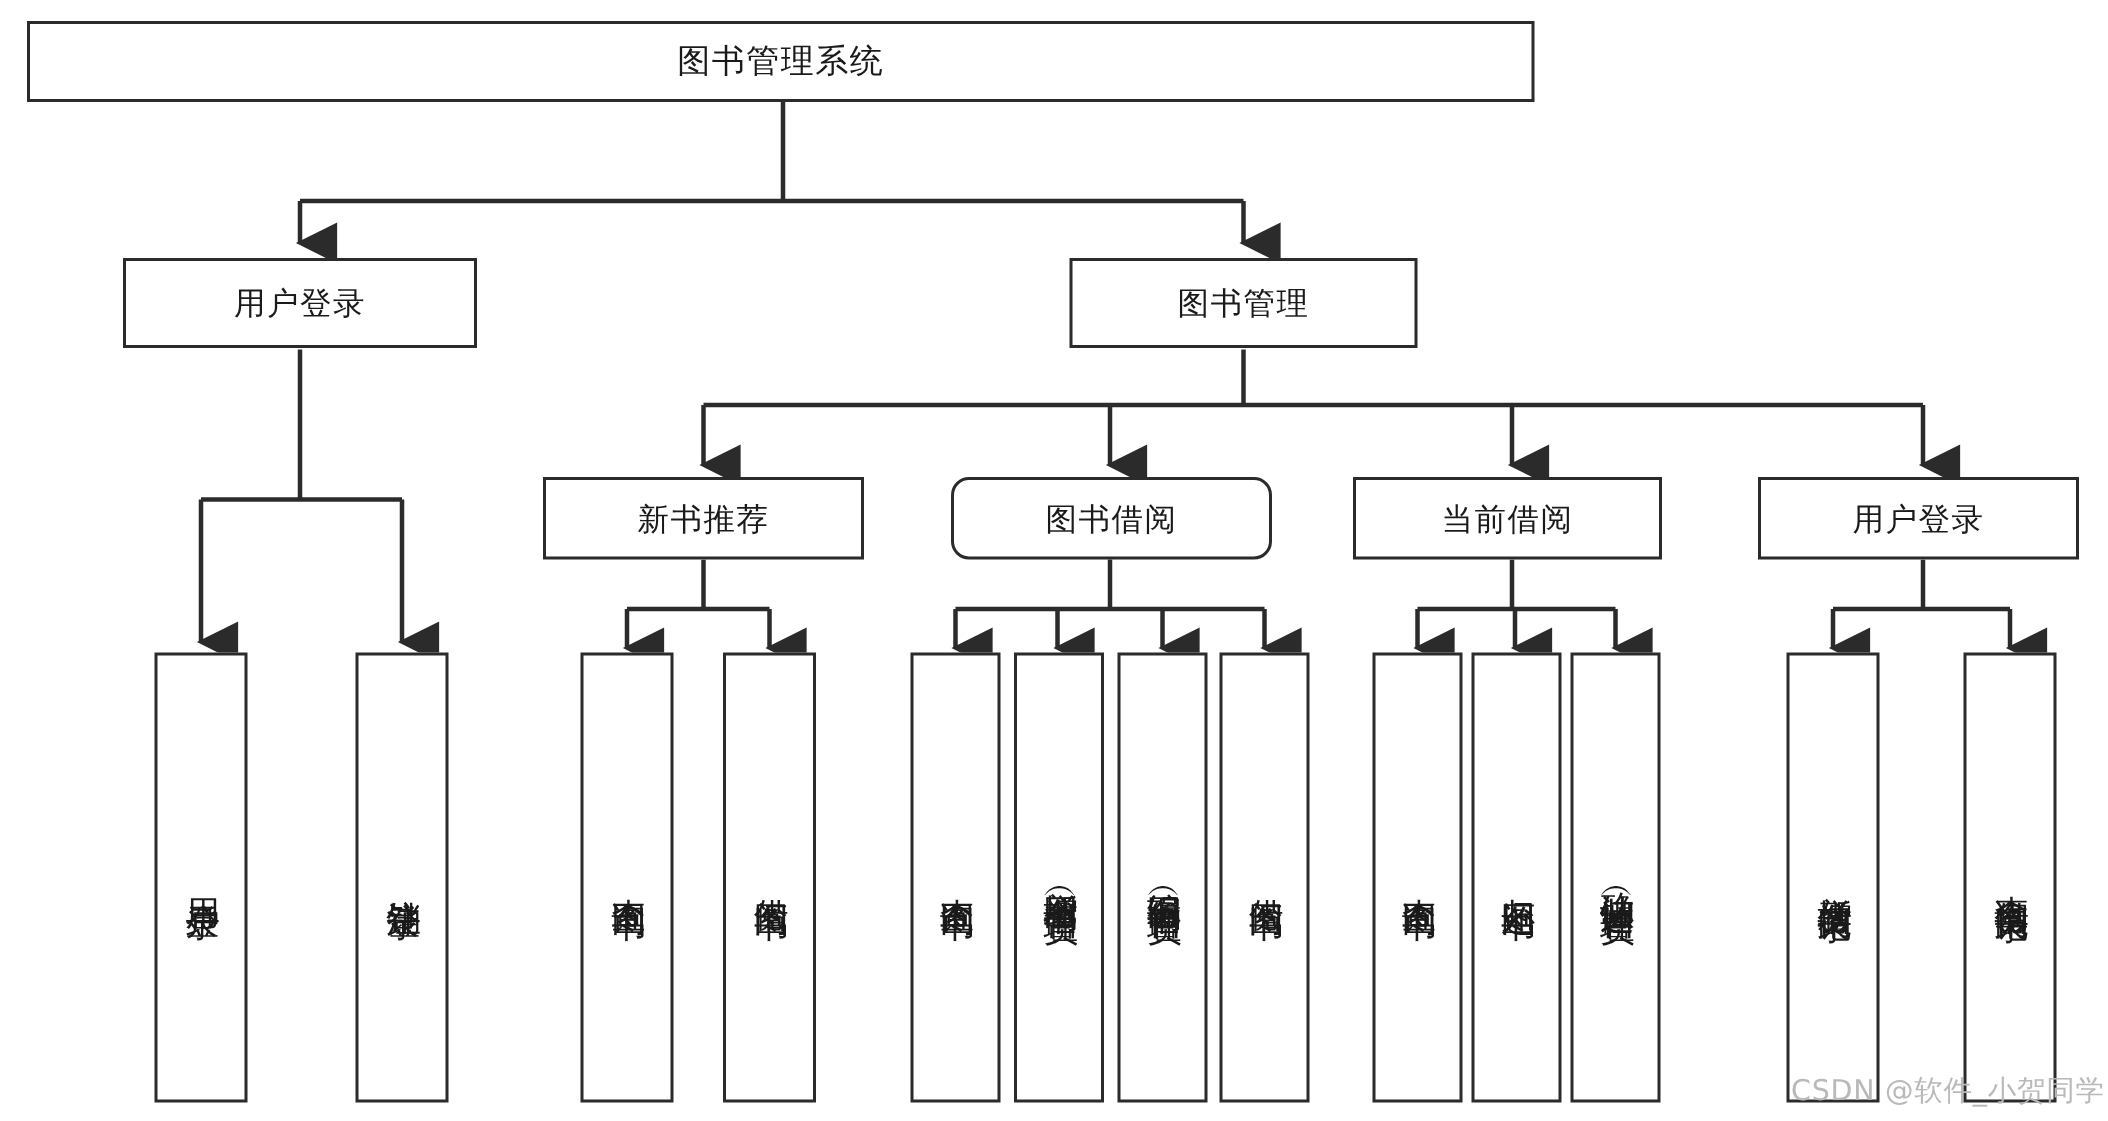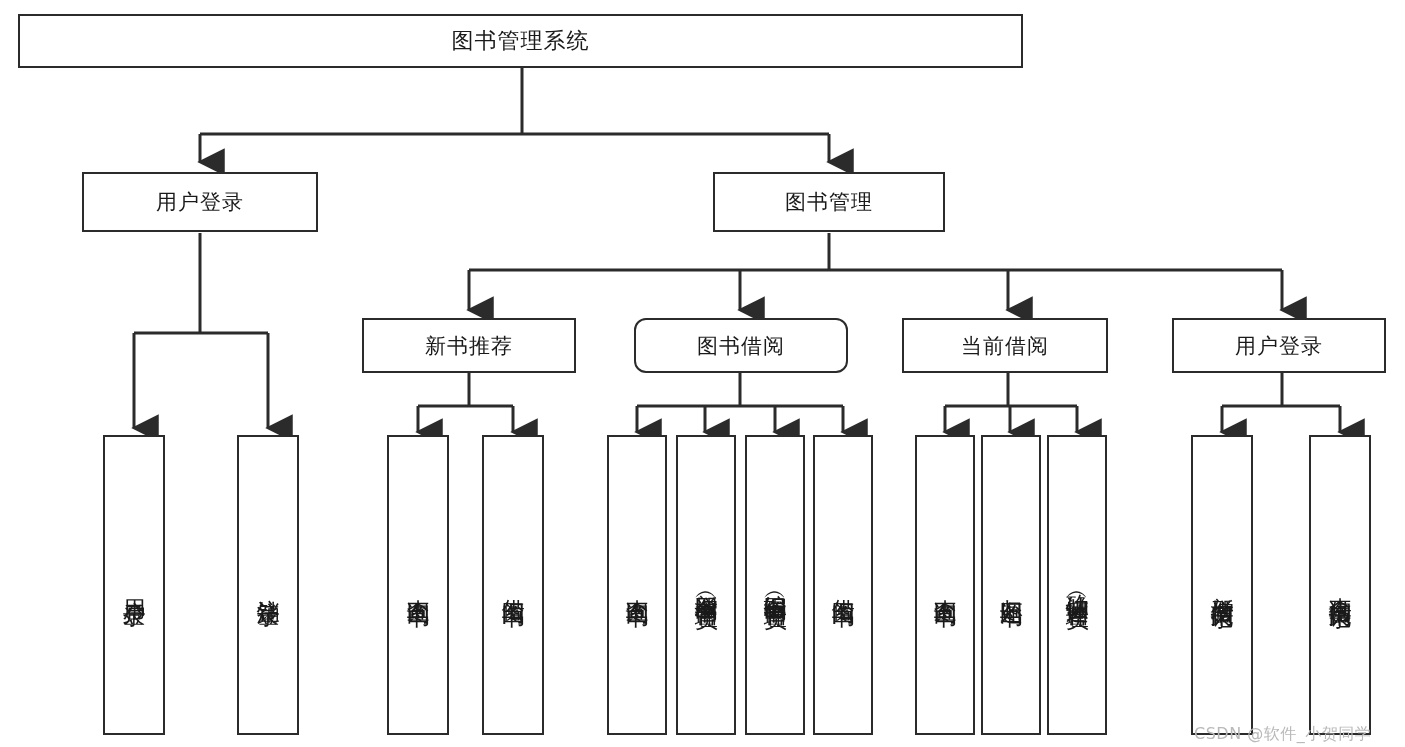--- a/index.html
+++ b/index.html
@@ -51,25 +51,24 @@
   .node.vert .nlabel {
     writing-mode: vertical-rl;
     text-orientation: upright;
     white-space: nowrap;
   }
   .node.root {
     font-size: 22px;
   }
   .watermark {
     position: absolute;
-    font-size: 16px;
+    font-size: 19px;
     color: #b9b9b9;
     white-space: nowrap;
     letter-spacing: 0.5px;
-    margin-top: 10px;
   }
 </style>
 </head>
 <body>
 
 <div id="canvas">
 
   <svg id="wires" viewBox="0 0 1405 747">
     <defs>
       <marker id="arrow" viewBox="0 0 12 12" refX="6" refY="10" markerWidth="11" markerHeight="11" orient="auto-start-reverse">

